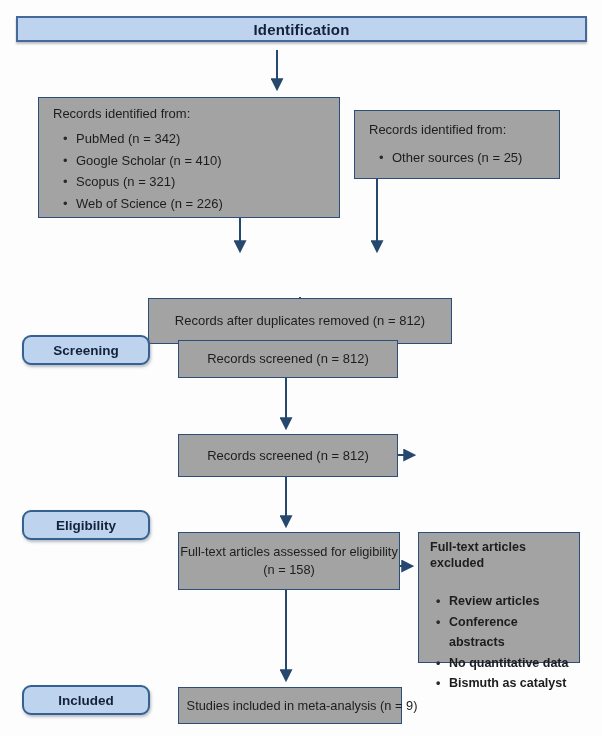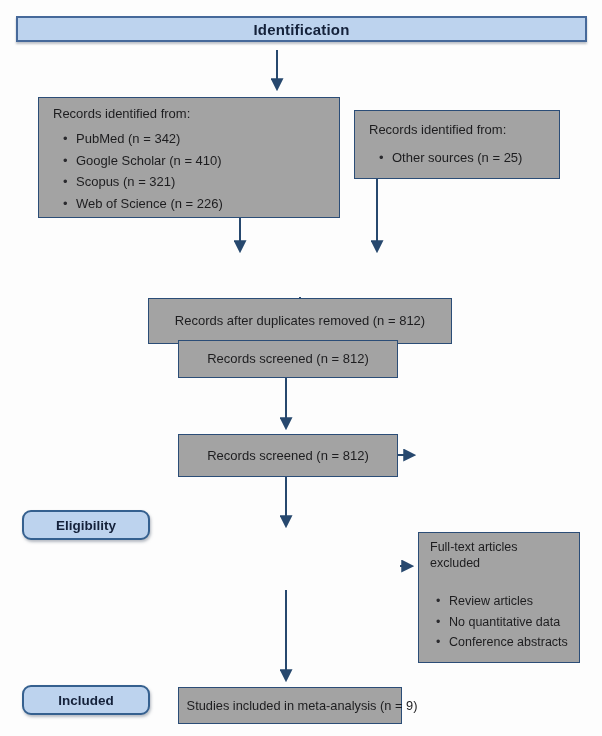--- a/index.html
+++ b/index.html
@@ -20,21 +20,21 @@
   .fbox .txt{font-size:13px;line-height:16px;padding:2px 6px;}
 
   
   .listbox{padding:7px 12px 4px 14px;}
   .listbox .bhead{font-size:13px;line-height:17px;}
   .listbox ul{list-style:none;margin:6px 0 0 0;padding:0 0 0 10px;}
   .listbox li{font-size:13px;line-height:21.5px;padding-left:13px;position:relative;}
   .listbox li::before{content:"•";position:absolute;left:0;top:0;color:#2a2a2e;}
 
   
-  .listbox.small{padding:7px 8px 4px 11px;}
+  .listbox.small{padding:7px 8px 4px 11px;font-weight:bold;}
   .listbox.small .bhead{font-size:12.5px;line-height:15.5px;width:140px;}
   .listbox.small ul{margin-top:20px;padding-left:6px;}
   .listbox.small li{font-size:12.5px;line-height:20.5px;padding-left:13px;}
 
   
   .banner{
     position:absolute;z-index:2;background:#bdd3ee;border:2px solid #46699a;
     box-sizing:border-box;display:flex;align-items:center;justify-content:center;
     box-shadow:0 2px 2px rgba(110,120,135,.45);
   }
@@ -92,43 +92,53 @@
     <div class="bhead">Records identified from:</div>
     <ul style="margin-top:9px;">
       <li>Other sources (n = 25)</li>
     </ul>
   </div>
 
   <div class="fbox center" style="left:148px;top:258px;width:304px;height:46px;margin-top:40px;">
     <span class="txt">Records after duplicates removed (n = 812)</span>
   </div>
 
+  <div class="pill" style="left:22px;top:335px;width:128px;height:30px;">
+    <span class="plabel">Screening</span>
+  </div>
 
   <div class="fbox center" style="left:178px;top:340px;width:220px;height:38px;">
     <span class="txt">Records screened (n = 812)</span>
   </div>
 
   <div class="fbox center" style="left:178px;top:434px;width:220px;height:43px;">
     <span class="txt">Records screened (n = 812)</span>
   </div>
 
 
   <div class="pill" style="left:22px;top:510px;width:128px;height:30px;justify-content:center;">
     <span class="plabel">Eligibility</span>
   </div>
 
+  <div class="fbox center" style="left:178px;top:532px;width:222px;height:58px;">
+    <div class="stack">
+      <span>Full-text articles assessed for eligibility</span>
+      <span>(n = 158)</span>
+    </div>
+  </div>
 
   <div class="fbox listbox small" style="left:418px;top:532px;width:162px;height:131px;">
     <div class="bhead">
       <div>Full-text articles excluded</div>
     </div>
     <ul>
       <li>Review articles</li>
+      <li>Conference abstracts</li>
       <li>No quantitative data</li>
-      <li>Conference abstracts</li>
+      <li>Bismuth as catalyst</li>
     </ul>
   </div>
 
   <div class="pill" style="left:22px;top:685px;width:128px;height:30px;">
     <span class="plabel">Included</span>
   </div>
 
   <div class="fbox center" style="left:178px;top:687px;width:224px;height:37px;">
     <span class="txt" style="font-size:12.8px;white-space:nowrap;margin-left:24px;">Studies included in meta-analysis (n = 9)</span>
   </div>

